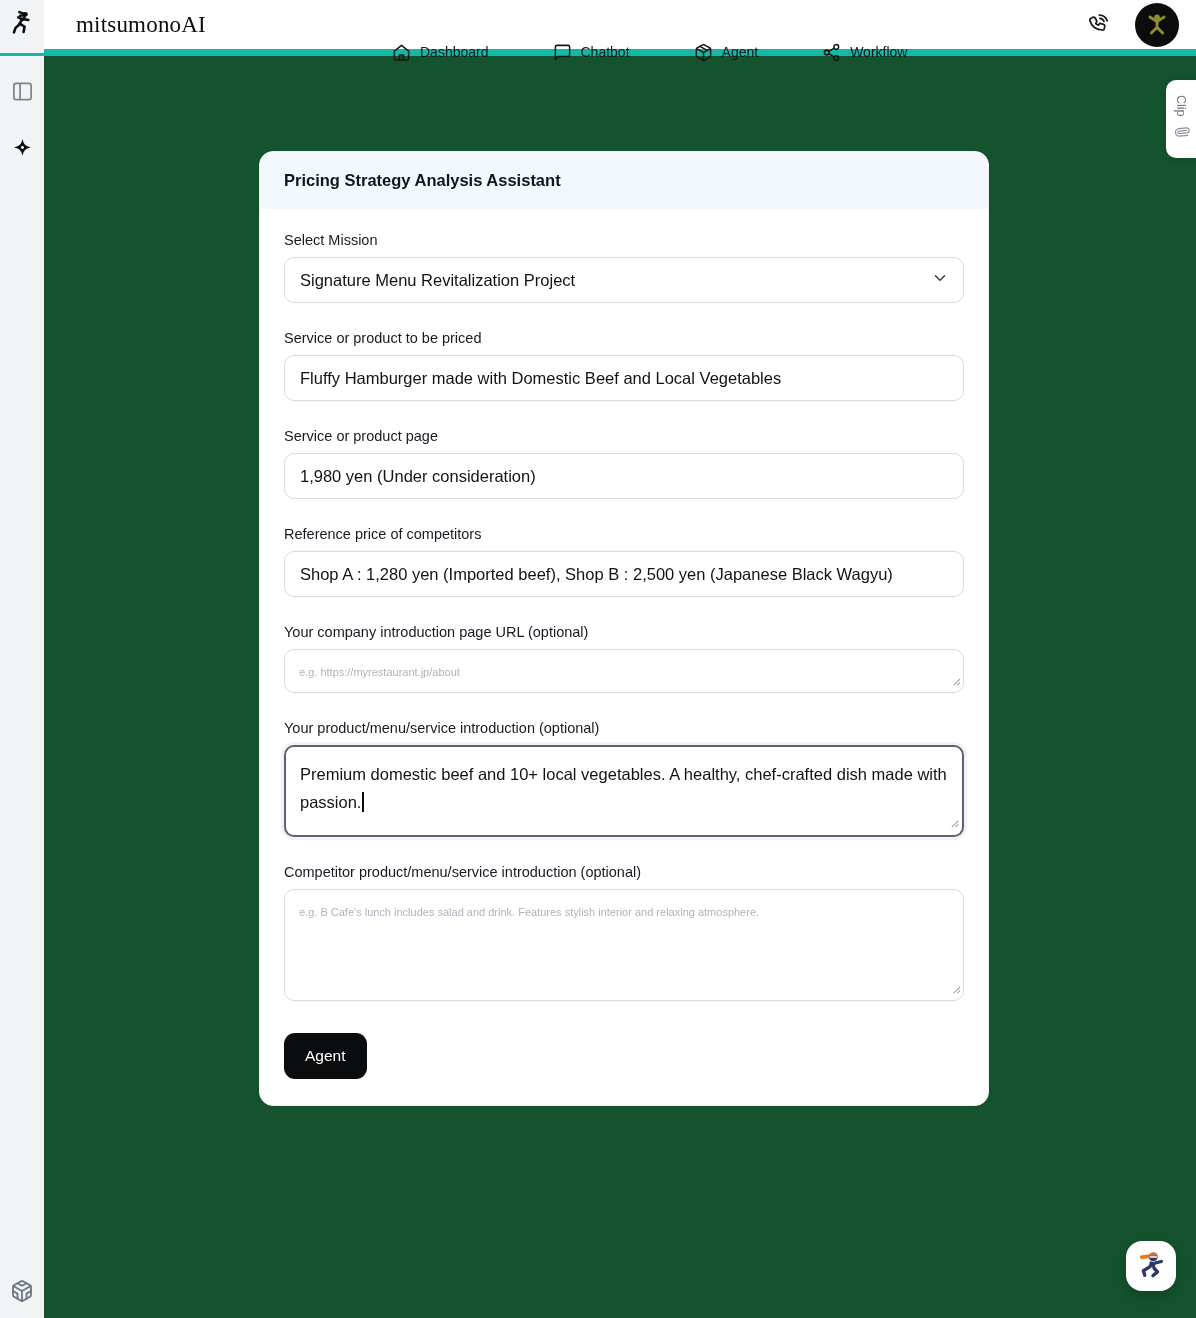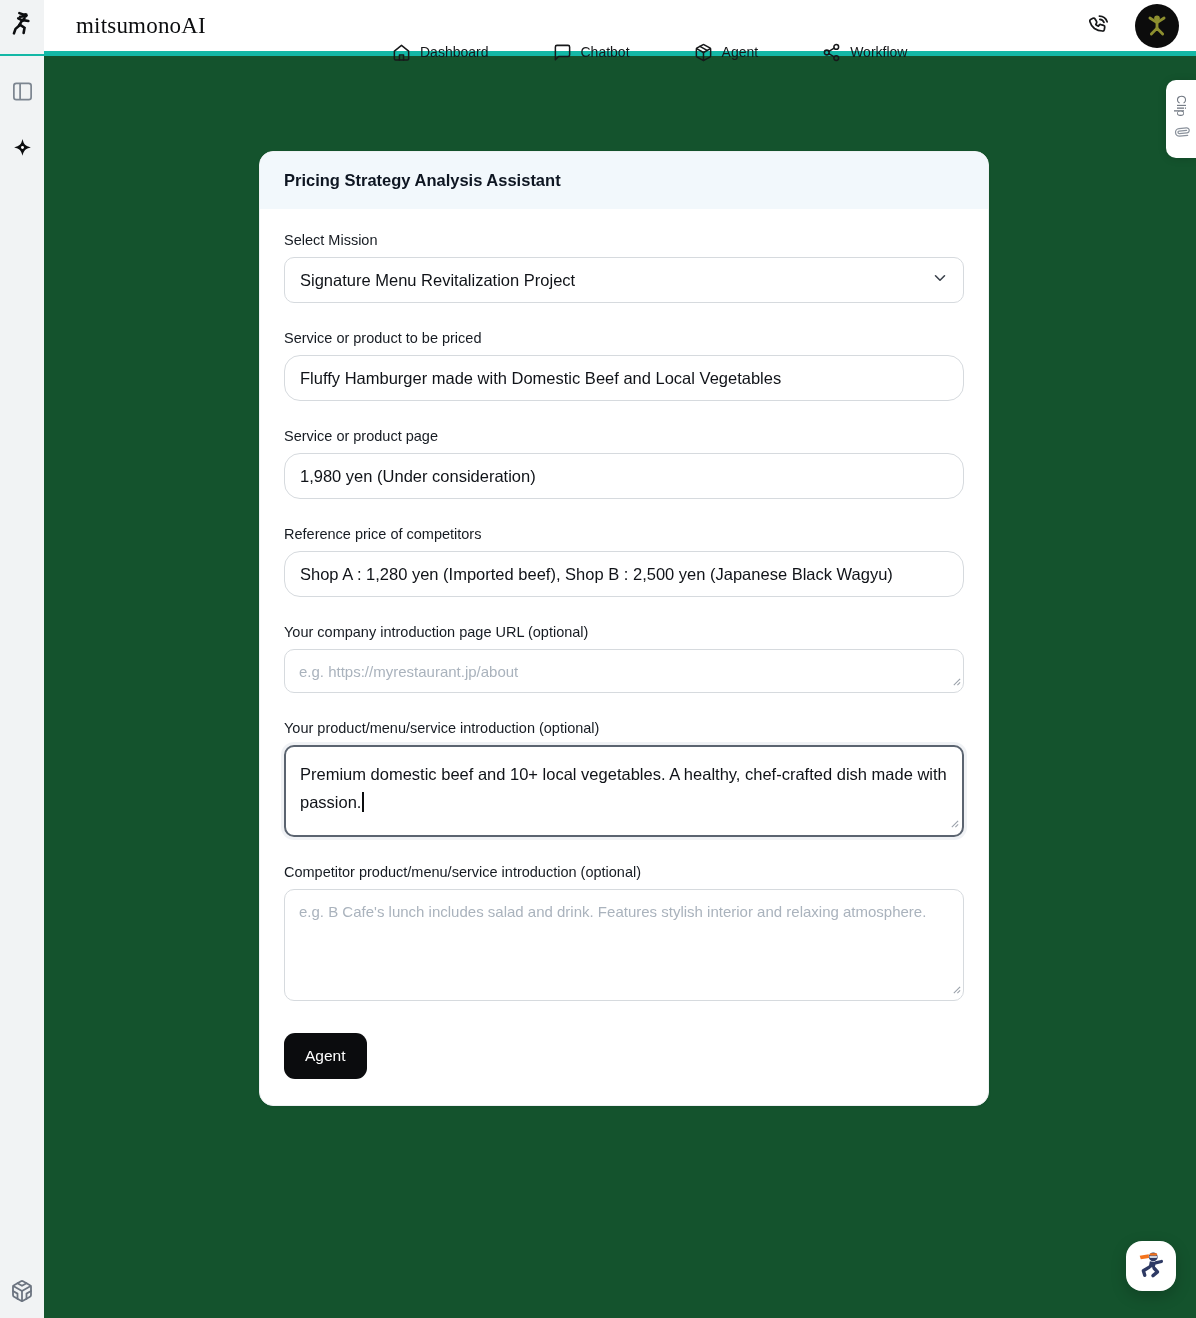--- a/index.html
+++ b/index.html
@@ -6,21 +6,21 @@
   html,body { margin:0; padding:0; }
   body {
     width:1196px; height:1318px; overflow:hidden;
     background:#ffffff; color:#111316;
     font-family:"Liberation Sans", sans-serif;
     position:relative;
   }
   
   .topbar {
     position:fixed; top:0; left:0; width:1196px; height:56px;
-    background:#fff; border-bottom:5px solid #14b8a6;
+    background:#fff; border-bottom:7px solid #14b8a6;
     display:flex; align-items:center; z-index:30;
   }
   .logo-cell {
     flex:0 0 44px; width:44px; height:56px; background:#f1f3f4;
     display:flex; align-items:center; justify-content:center;
   }
   .brand {
     font-family:"Liberation Serif", serif;
     font-size:23px; margin-left:32px; color:#0c0d0f; letter-spacing:.2px;
   }
@@ -52,27 +52,27 @@
   .card-title { font-size:16.5px; font-weight:700; color:#0e1622; }
   .card-body { padding:23px 24px 26px; }
   .field { margin-bottom:27px; }
   .label { font-size:14.5px; color:#161b22; margin-bottom:9px; }
   .selectbox {
     width:100%; height:46px; border:1px solid #d6dade; border-radius:10px; background:#fff;
     display:flex; align-items:center; justify-content:space-between;
     padding:0 14px 0 15px; font-size:16.5px; color:#101318; cursor:pointer;
   }
   .text-input {
-    width:100%; height:46px; border:1px solid #d6dade; border-radius:16px; background:#fff;
+    width:100%; height:46px; border:1px solid #d6dade; border-radius:10px; background:#fff;
     padding:0 15px; font-size:16.5px; color:#101318; font-family:inherit; outline:none;
   }
   .ta-wrap { position:relative; }
   textarea.ta {
     display:block; width:100%; border:1px solid #d6dade; border-radius:10px; background:#fff;
-    padding:10px 20px 10px 14px; font-size:15px; color:#101318; font-family:inherit;
+    padding:10px 20px 10px 14px; font-size:11px; color:#101318; font-family:inherit;
     resize:none; outline:none; overflow:hidden; line-height:24px;
   }
   textarea.ta::placeholder, .text-input::placeholder { color:#aab3bd; }
   .ta-url { height:44px; }
   .ta-big { height:112px; }
   .ta-focused {
     width:100%; min-height:92px; border:2px solid #5b6470; border-radius:10px; background:#fff;
     box-shadow:0 0 0 3px rgba(148,163,184,.14);
     padding:13px 14px; font-size:16.5px; color:#101318; line-height:28px;
   }

